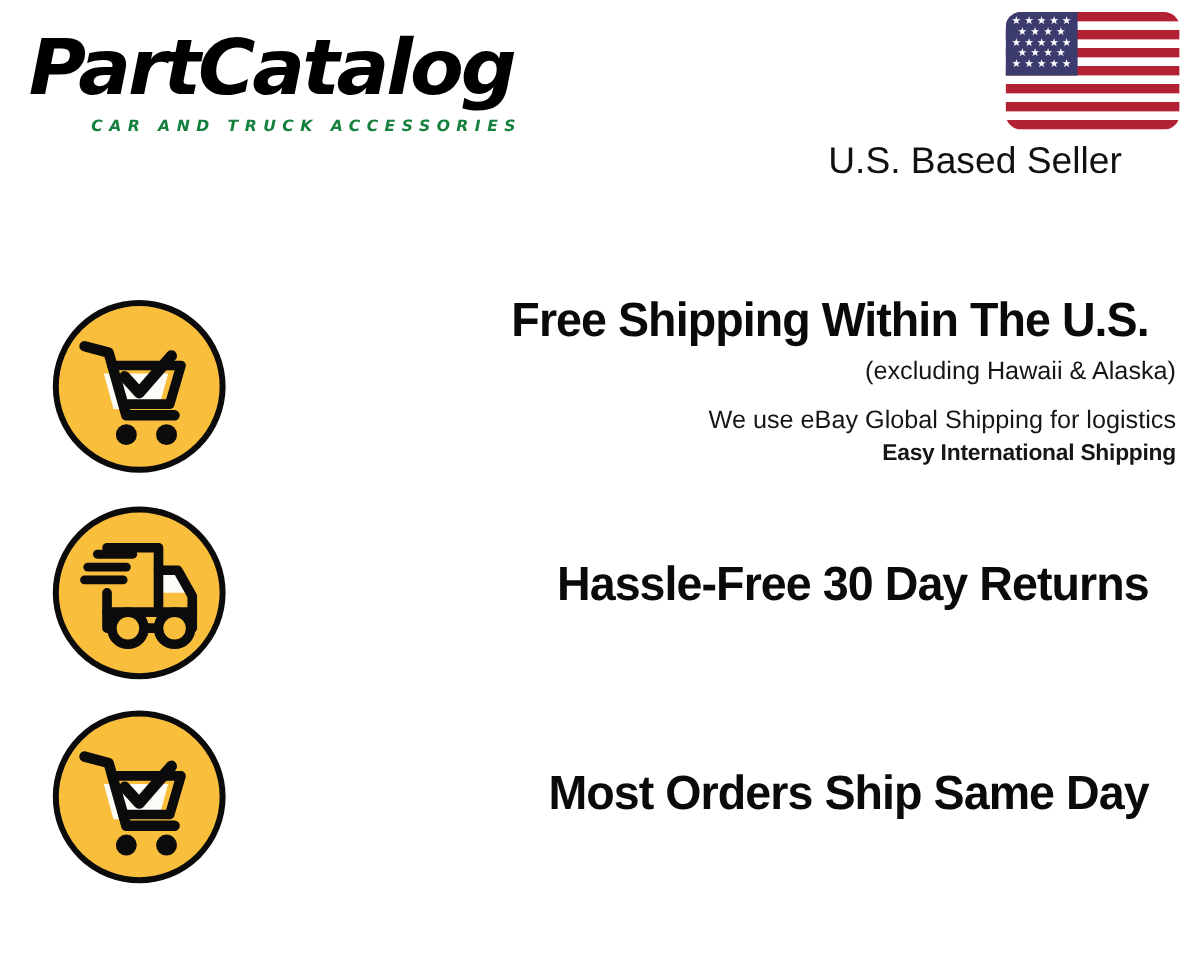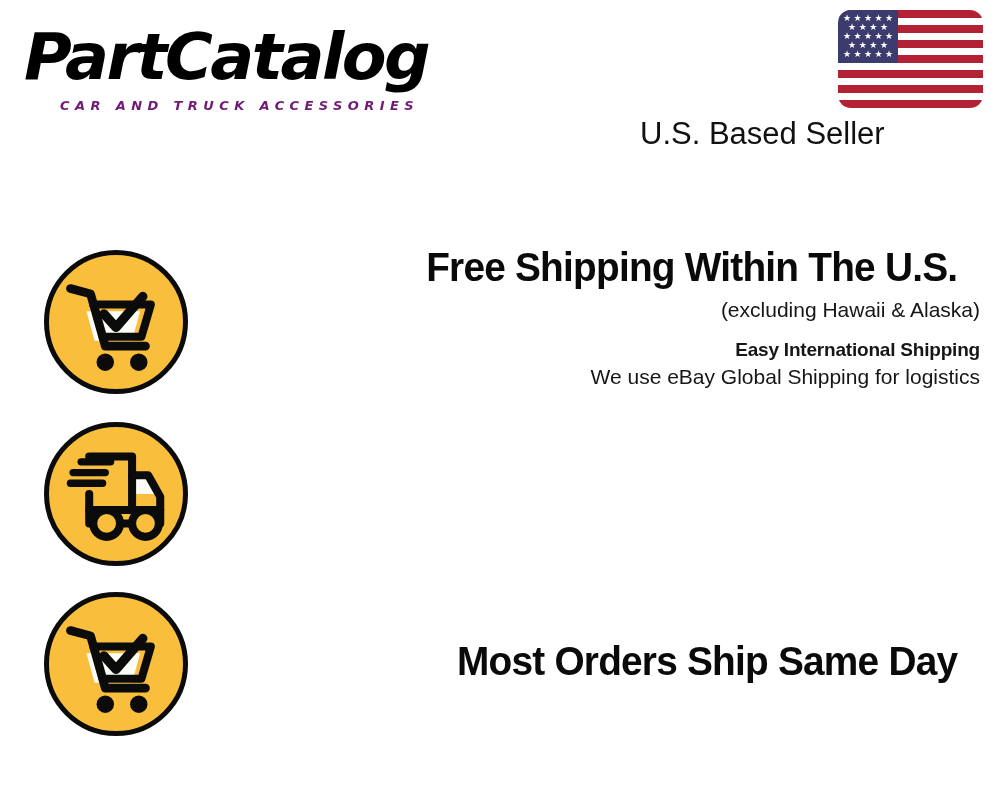--- a/index.html
+++ b/index.html
@@ -41,29 +41,29 @@
     font-size: 64px;
     line-height: 70px;
     letter-spacing: -2.5px;
     color: #000000;
     white-space: nowrap;
     transform: scaleX(1.02);
     transform-origin: left top;
   }
   #logo-tagline {
     position: absolute;
-    left: 36px;
+    left: 52px;
     top: 76px;
     font-family: "DejaVu Sans", sans-serif;
     font-weight: 700;
     font-style: italic;
     font-size: 13px;
     line-height: 16px;
     letter-spacing: 5.4px;
-    color: #701a75;
+    color: #15803d;
     white-space: nowrap;
   }
 
   
   #flag-badge {
     position: absolute;
     left: 838px;
     top: 10px;
     width: 145px;
     height: 98px;
@@ -99,21 +99,21 @@
   }
   #flag-canton .starrow.off {
     width: 40px;
     left: 10px;
   }
   #seller-label {
     position: absolute;
     left: 640px;
     top: 116px;
     width: 345px;
-    text-align: left;
+    text-align: center;
     font-family: "Liberation Sans", sans-serif;
     font-weight: 400;
     font-size: 31px;
     line-height: 36px;
     color: #111111;
     white-space: nowrap;
   }
 
   
   .feature-row {
@@ -252,41 +252,44 @@
       <path d="M41,44 L50,54 L70,31" fill="none" stroke="#0b0b0b" stroke-width="7" stroke-linecap="round" stroke-linejoin="round"></path>
       <circle cx="42" cy="80" r="6.5" fill="#0b0b0b"></circle>
       <circle cx="67" cy="80" r="6.5" fill="#0b0b0b"></circle>
     </svg>
   </div>
 
   <div id="shipping-text" class="feature-text">
     <div class="headline">Free Shipping Within The U.S.</div>
     <div class="subline">(excluding Hawaii &amp; Alaska)</div>
     <div class="gap"></div>
+    <div class="subline">We use eBay Global Shipping for logistics</div>
     <div class="subline strong">Easy International Shipping</div>
-    <div class="subline">We use eBay Global Shipping for logistics</div>
   </div>
 </div>
 
 <div id="row-returns" class="feature-row">
 
   <div class="icon-badge">
     <svg viewBox="0 0 100 100" aria-hidden="true">
       <polygon points="63,37 74,37 79,50 63,50" fill="#fdfcf7"></polygon>
       <path d="M24,26 L46,26" stroke="#0b0b0b" stroke-width="5.5" stroke-linecap="round"></path>
       <path d="M18,34 L42,34" stroke="#0b0b0b" stroke-width="5.5" stroke-linecap="round"></path>
       <path d="M16,42 L40,42" stroke="#0b0b0b" stroke-width="5.5" stroke-linecap="round"></path>
       <path d="M30,22 L62,22 L62,62 L30,62 L30,50" fill="none" stroke="#0b0b0b" stroke-width="6" stroke-linejoin="round" stroke-linecap="round"></path>
       <path d="M62,36 L74,36 L83,52 L83,62 L62,62" fill="none" stroke="#0b0b0b" stroke-width="6" stroke-linejoin="round" stroke-linecap="round"></path>
       <path d="M30,62 L30,72 L83,72 L83,62" fill="none" stroke="#0b0b0b" stroke-width="6" stroke-linejoin="round" stroke-linecap="round"></path>
       <circle cx="43" cy="72" r="10" fill="#f9be3c" stroke="#0b0b0b" stroke-width="6"></circle>
       <circle cx="72" cy="72" r="10" fill="#f9be3c" stroke="#0b0b0b" stroke-width="6"></circle>
     </svg>
   </div>
 
+  <div id="returns-text" class="feature-text">
+    <div class="headline">Hassle-Free 30 Day Returns</div>
+  </div>
 </div>
 
 <div id="row-sameday" class="feature-row">
 
   <div class="icon-badge">
     <svg viewBox="0 0 100 100" aria-hidden="true">
       <polygon points="28,42 68,42 62,64 34,64" fill="#fdfcf7"></polygon>
       <path d="M16,25 L31,29 L42,68 L72,68" fill="none" stroke="#0b0b0b" stroke-width="6.5" stroke-linecap="round" stroke-linejoin="round"></path>
       <path d="M33,37 L76,37 L69,61 L40,61" fill="none" stroke="#0b0b0b" stroke-width="6" stroke-linecap="round" stroke-linejoin="round"></path>
       <path d="M41,44 L50,54 L70,31" fill="none" stroke="#0b0b0b" stroke-width="7" stroke-linecap="round" stroke-linejoin="round"></path>

